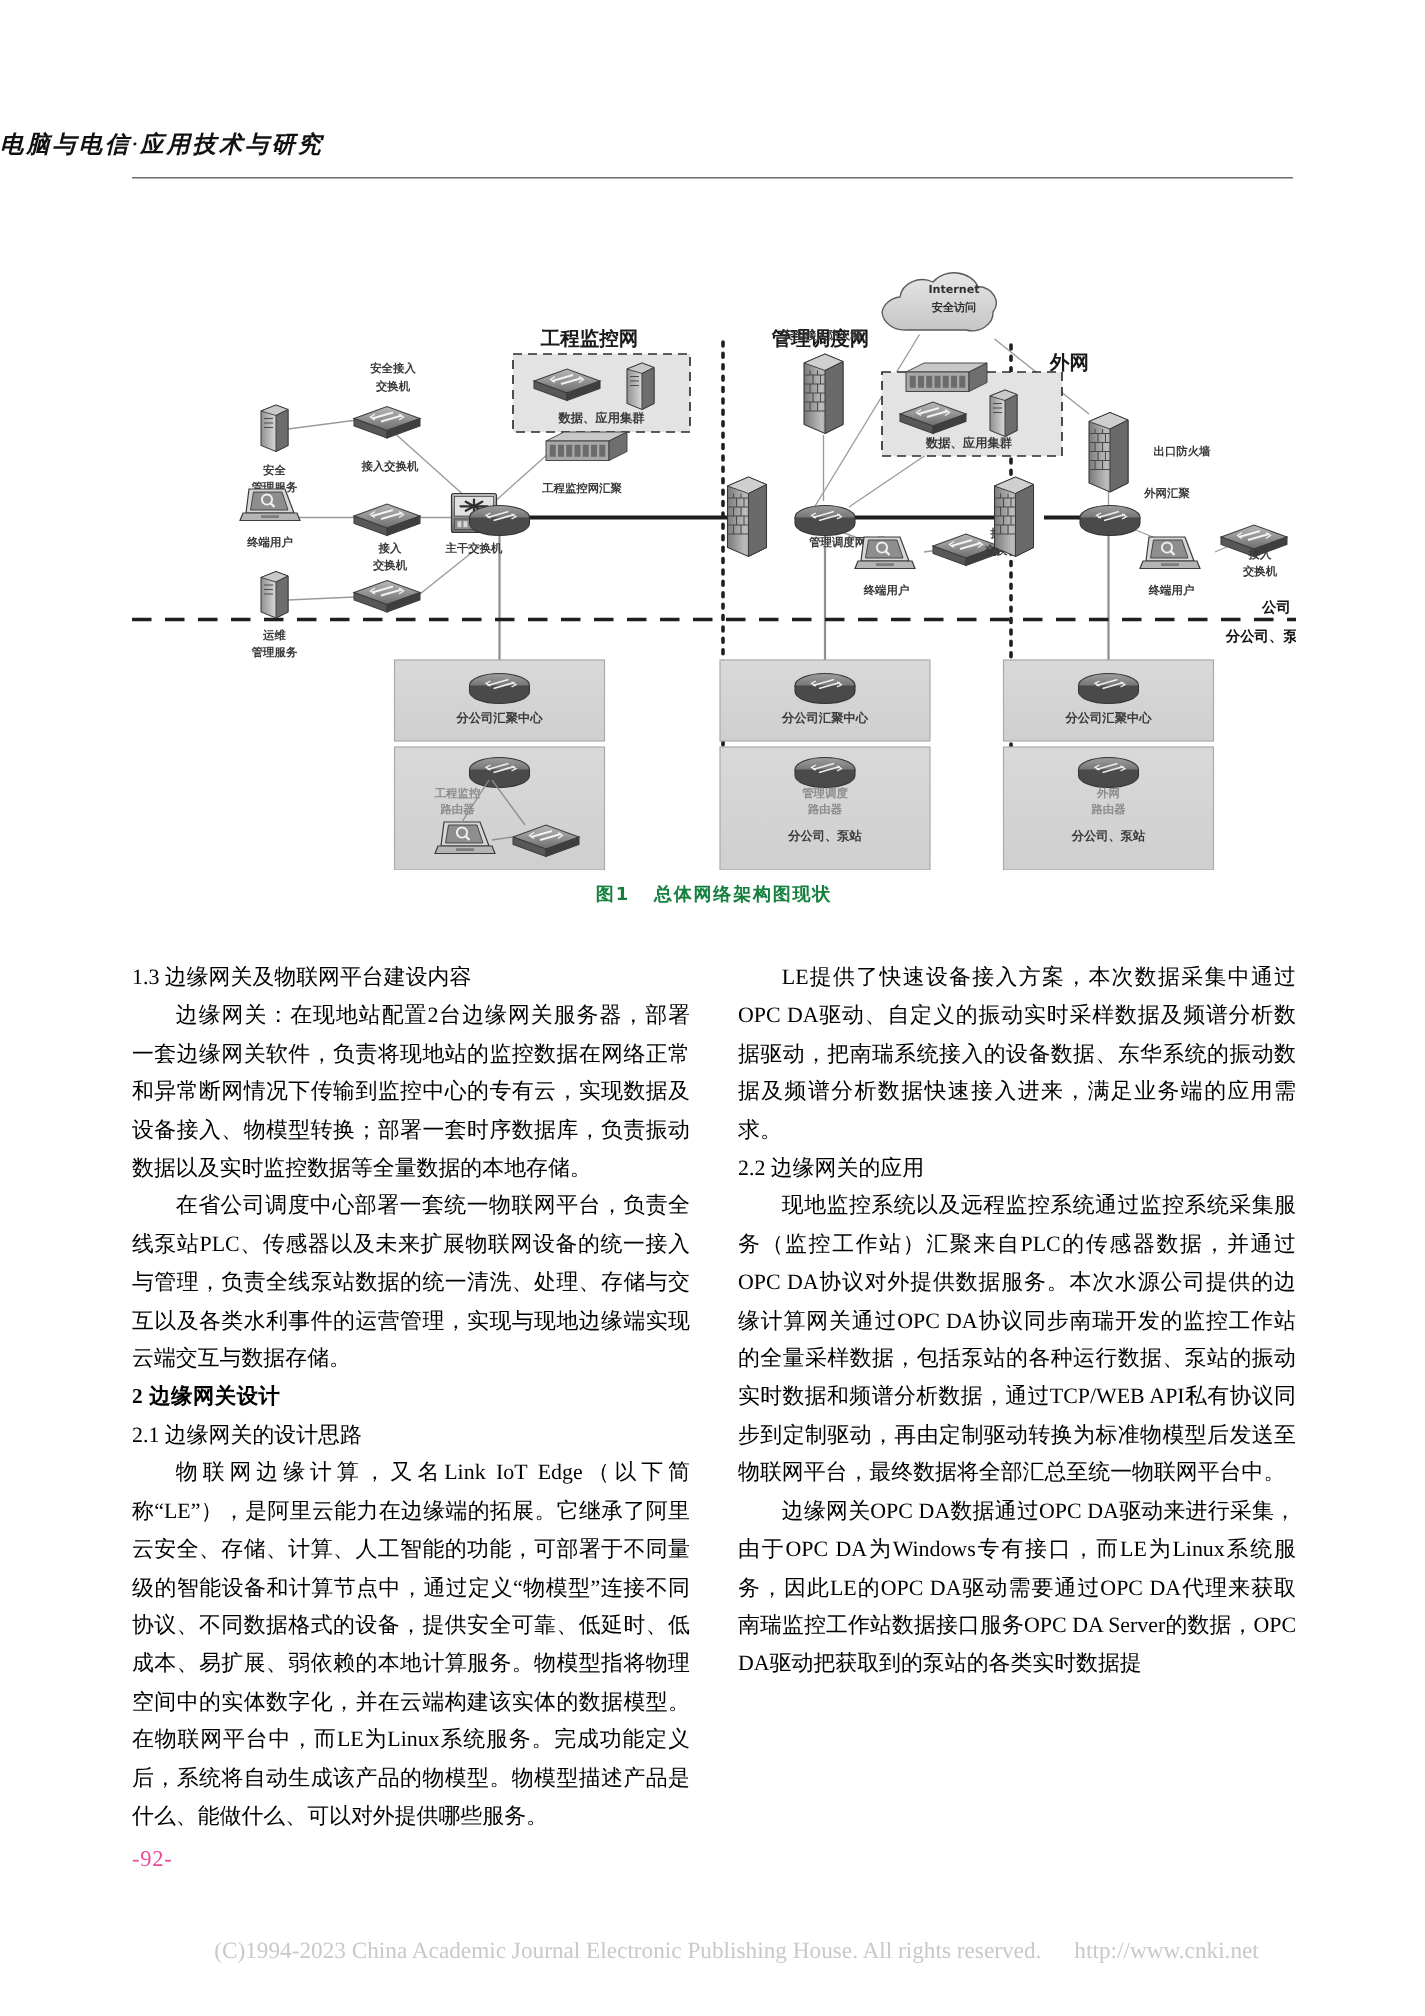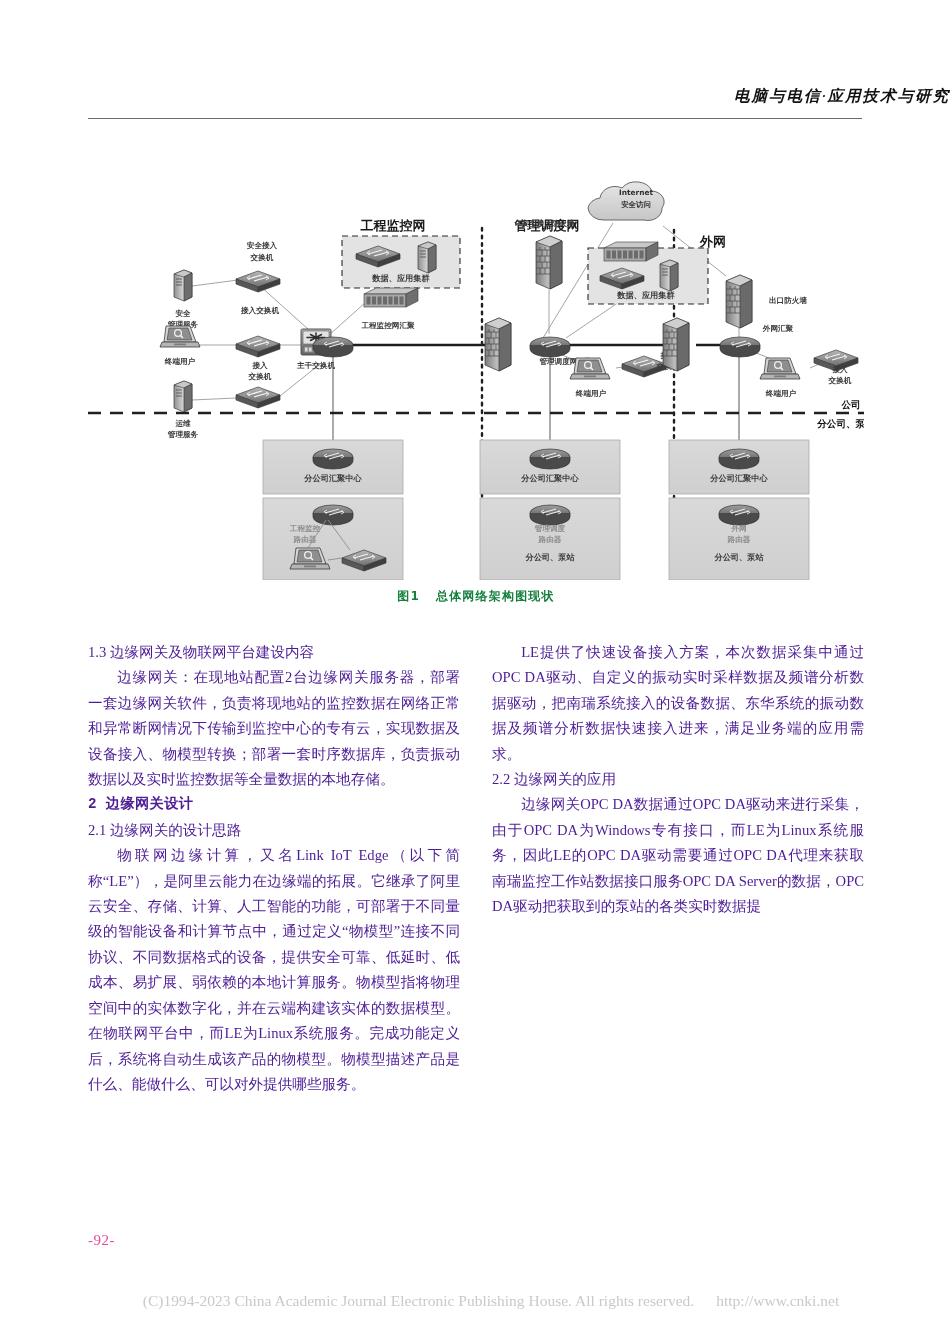--- a/index.html
+++ b/index.html
@@ -22,21 +22,21 @@
     width: 950px;
     height: 1344px;
   }
 
   
   .runhead {
     position: absolute;
     left: 0;
     right: 0;
     top: 86px;
-    text-align: right;
+    text-align: left;
   }
   .runhead-text {
     display: inline-block;
     font-family: "DejaVu Serif", "Liberation Serif", serif;
     font-size: 15.5px;
     font-weight: bold;
     font-style: italic;
     letter-spacing: 2px;
     color: #111;
   }
@@ -92,32 +92,32 @@
   .col-left  { left: 0; }
   .col-right { left: 404px; }
 
   p.para, h2.head, h3.subhead {
     margin: 0;
     padding: 0;
     font-size: 14.6px;
     line-height: 25.4px;
     text-align: justify;
     text-justify: inter-ideograph;
-    color: #4c1d95;
+    color: #000000;
   }
   p.para { text-indent: 2em; }
   p.cont { text-indent: 0; }
 
   h3.subhead {
     font-weight: normal;
     text-indent: 0;
     font-size: 14.6px;
   }
   h2.head {
-    font-family: Liberation Mono, monospace;
+    font-family: Liberation Serif, serif;
     font-weight: bold;
     font-size: 14.2px;
     text-indent: 0;
     letter-spacing: 0.4px;
   }
 
   
   .folio {
     position: absolute;
     left: 88px;
@@ -495,28 +495,30 @@
 
   <div class="figure-caption">
     <span>图1</span><span class="gap"></span><span>总体网络架构图现状</span>
   </div>
 
   <div class="columns">
 
     <div class="col col-left">
       <h3 class="subhead">1.3 边缘网关及物联网平台建设内容</h3>
       <p class="para">边缘网关：在现地站配置2台边缘网关服务器，部署一套边缘网关软件，负责将现地站的监控数据在网络正常和异常断网情况下传输到监控中心的专有云，实现数据及设备接入、物模型转换；部署一套时序数据库，负责振动数据以及实时监控数据等全量数据的本地存储。</p>
+      <p class="para">在省公司调度中心部署一套统一物联网平台，负责全线泵站PLC、传感器以及未来扩展物联网设备的统一接入与管理，负责全线泵站数据的统一清洗、处理、存储与交互以及各类水利事件的运营管理，实现与现地边缘端实现云端交互与数据存储。</p>
       <h2 class="head">2 边缘网关设计</h2>
       <h3 class="subhead">2.1 边缘网关的设计思路</h3>
       <p class="para">物联网边缘计算，又名Link IoT Edge（以下简称“LE”），是阿里云能力在边缘端的拓展。它继承了阿里云安全、存储、计算、人工智能的功能，可部署于不同量级的智能设备和计算节点中，通过定义“物模型”连接不同协议、不同数据格式的设备，提供安全可靠、低延时、低成本、易扩展、弱依赖的本地计算服务。物模型指将物理空间中的实体数字化，并在云端构建该实体的数据模型。在物联网平台中，而LE为Linux系统服务。完成功能定义后，系统将自动生成该产品的物模型。物模型描述产品是什么、能做什么、可以对外提供哪些服务。</p>
     </div>
 
     <div class="col col-right">
       <p class="para">LE提供了快速设备接入方案，本次数据采集中通过OPC DA驱动、自定义的振动实时采样数据及频谱分析数据驱动，把南瑞系统接入的设备数据、东华系统的振动数据及频谱分析数据快速接入进来，满足业务端的应用需求。</p>
       <h3 class="subhead">2.2 边缘网关的应用</h3>
+      <p class="para">现地监控系统以及远程监控系统通过监控系统采集服务（监控工作站）汇聚来自PLC的传感器数据，并通过OPC DA协议对外提供数据服务。本次水源公司提供的边缘计算网关通过OPC DA协议同步南瑞开发的监控工作站的全量采样数据，包括泵站的各种运行数据、泵站的振动实时数据和频谱分析数据，通过TCP/WEB API私有协议同步到定制驱动，再由定制驱动转换为标准物模型后发送至物联网平台，最终数据将全部汇总至统一物联网平台中。</p>
       <p class="para">边缘网关OPC DA数据通过OPC DA驱动来进行采集，由于OPC DA为Windows专有接口，而LE为Linux系统服务，因此LE的OPC DA驱动需要通过OPC DA代理来获取南瑞监控工作站数据接口服务OPC DA Server的数据，OPC DA驱动把获取到的泵站的各类实时数据提</p>
     </div>
 
   </div>
 
   <div class="folio">-92-</div>
 
   <div class="footer">
     <span>(C)1994-2023 China Academic Journal Electronic Publishing House. All rights reserved.</span><span class="url">http://www.cnki.net</span>
   </div>

